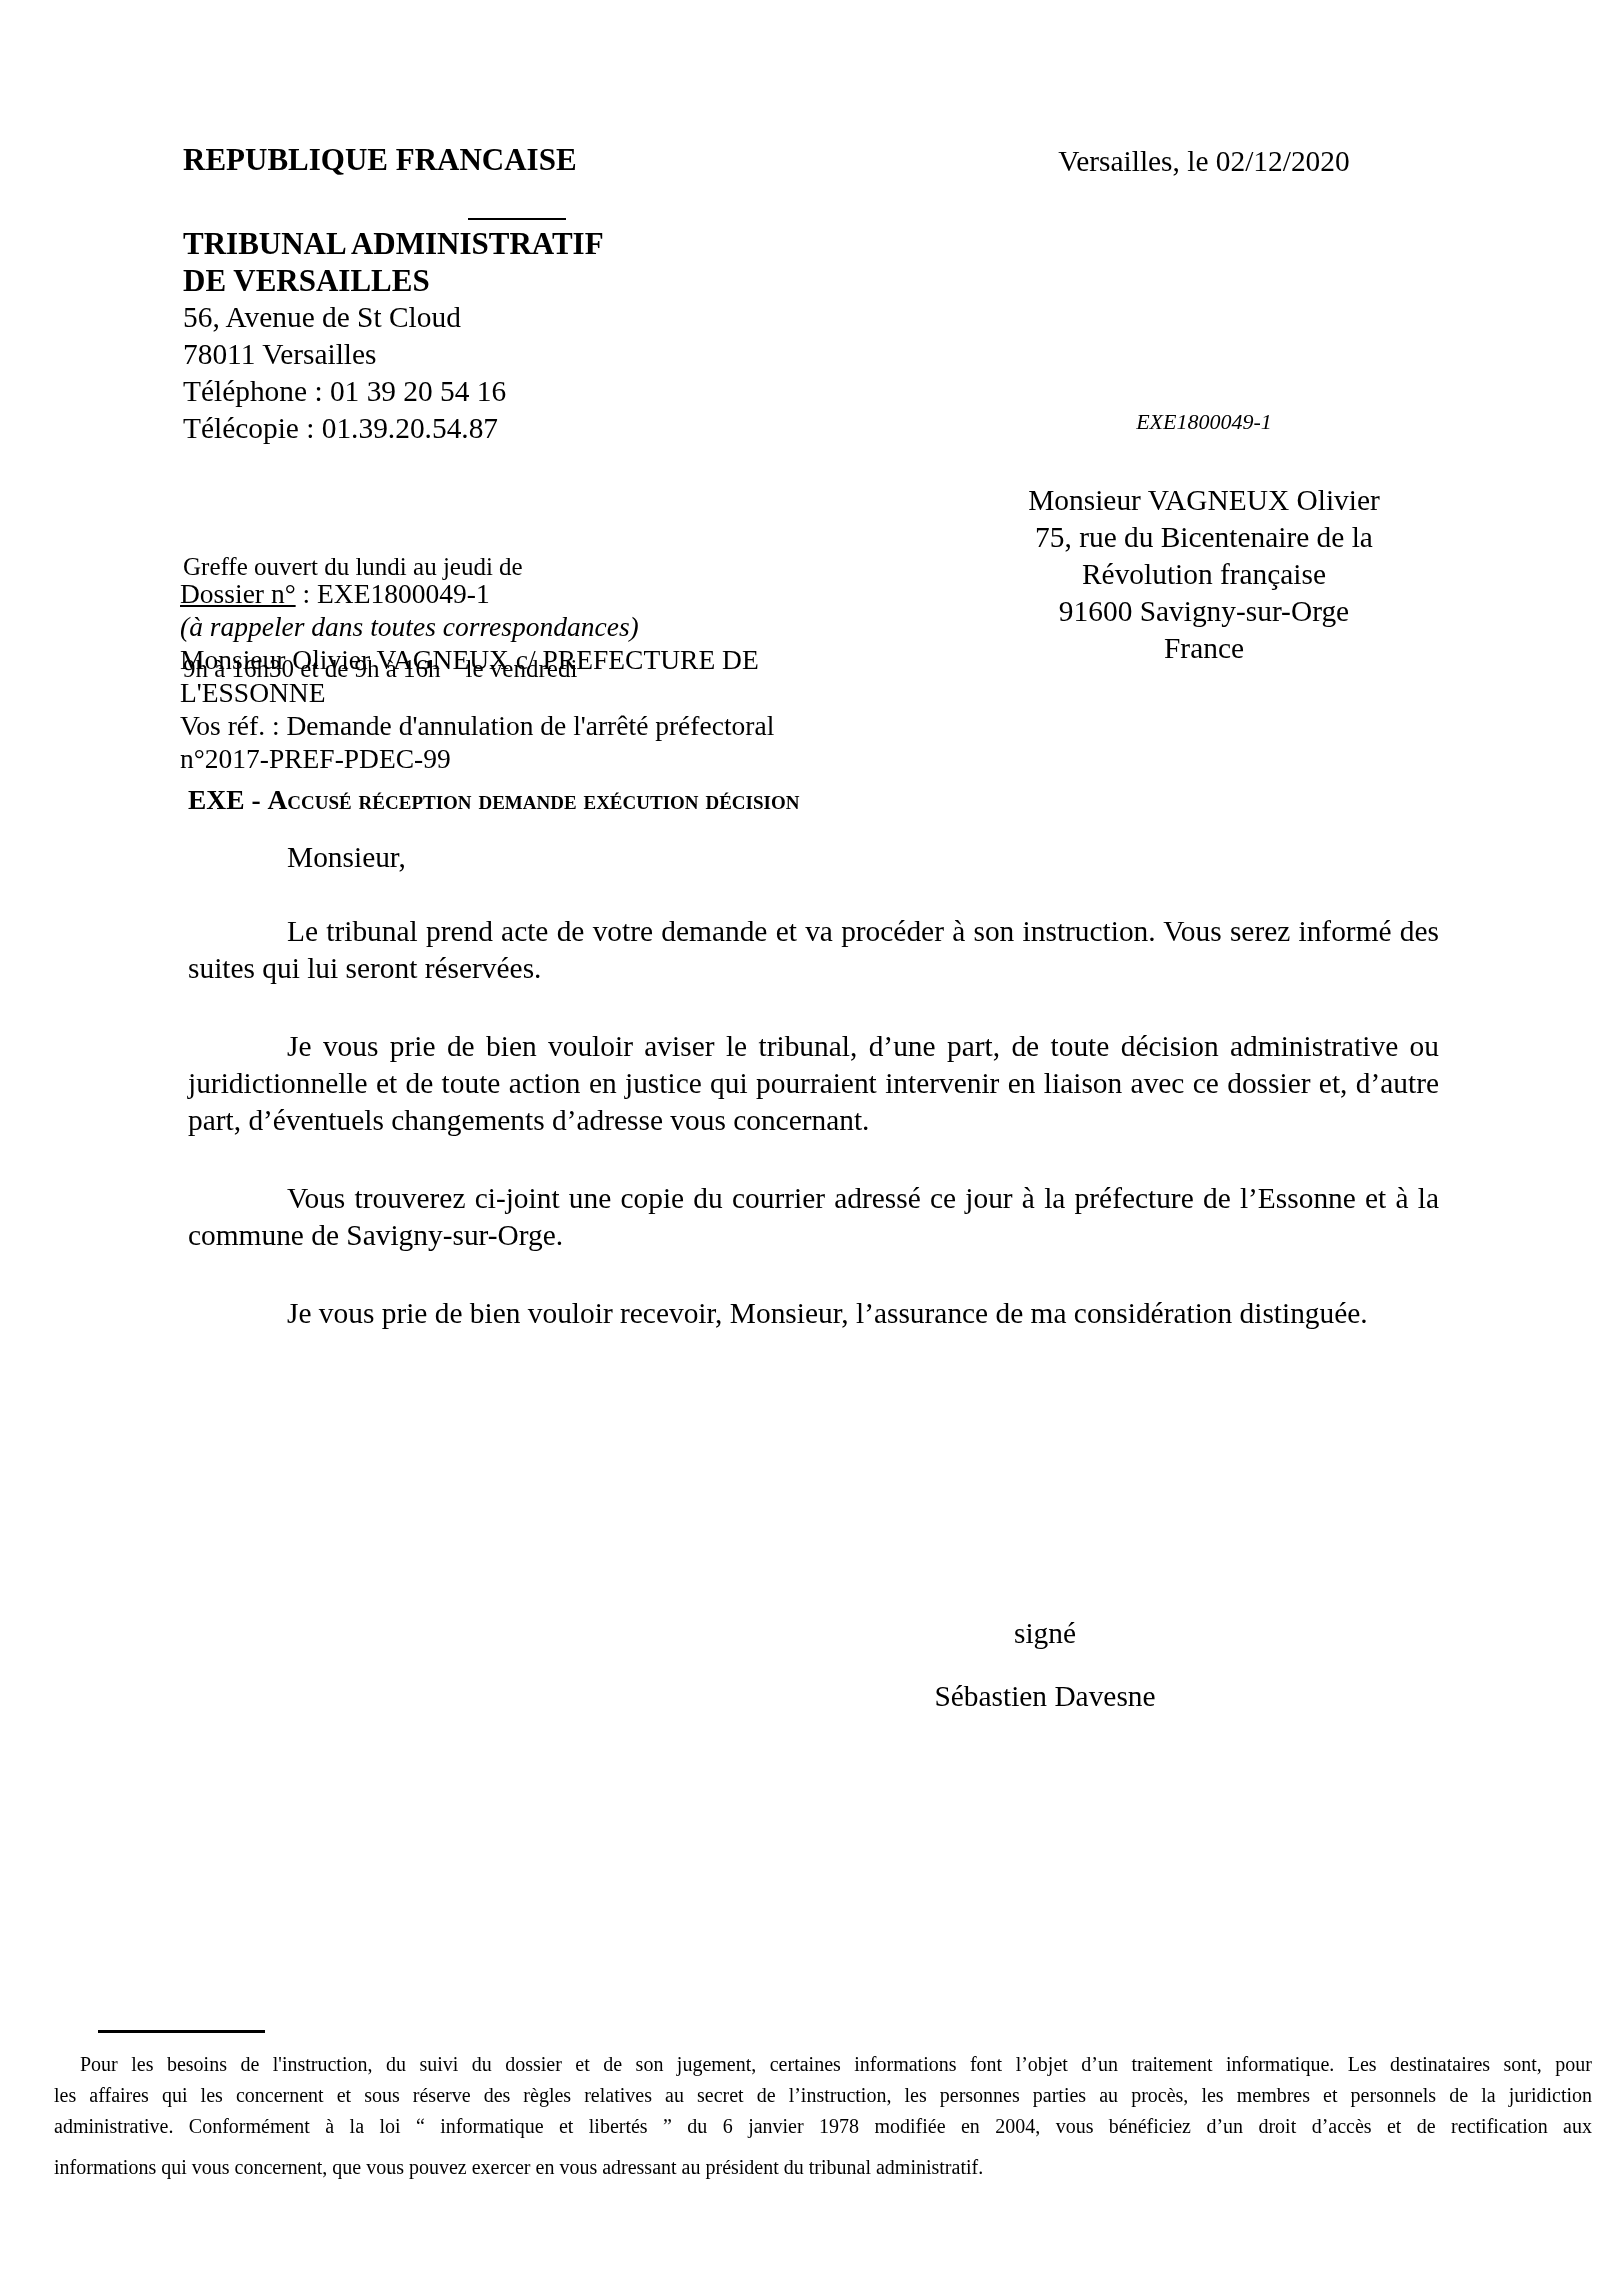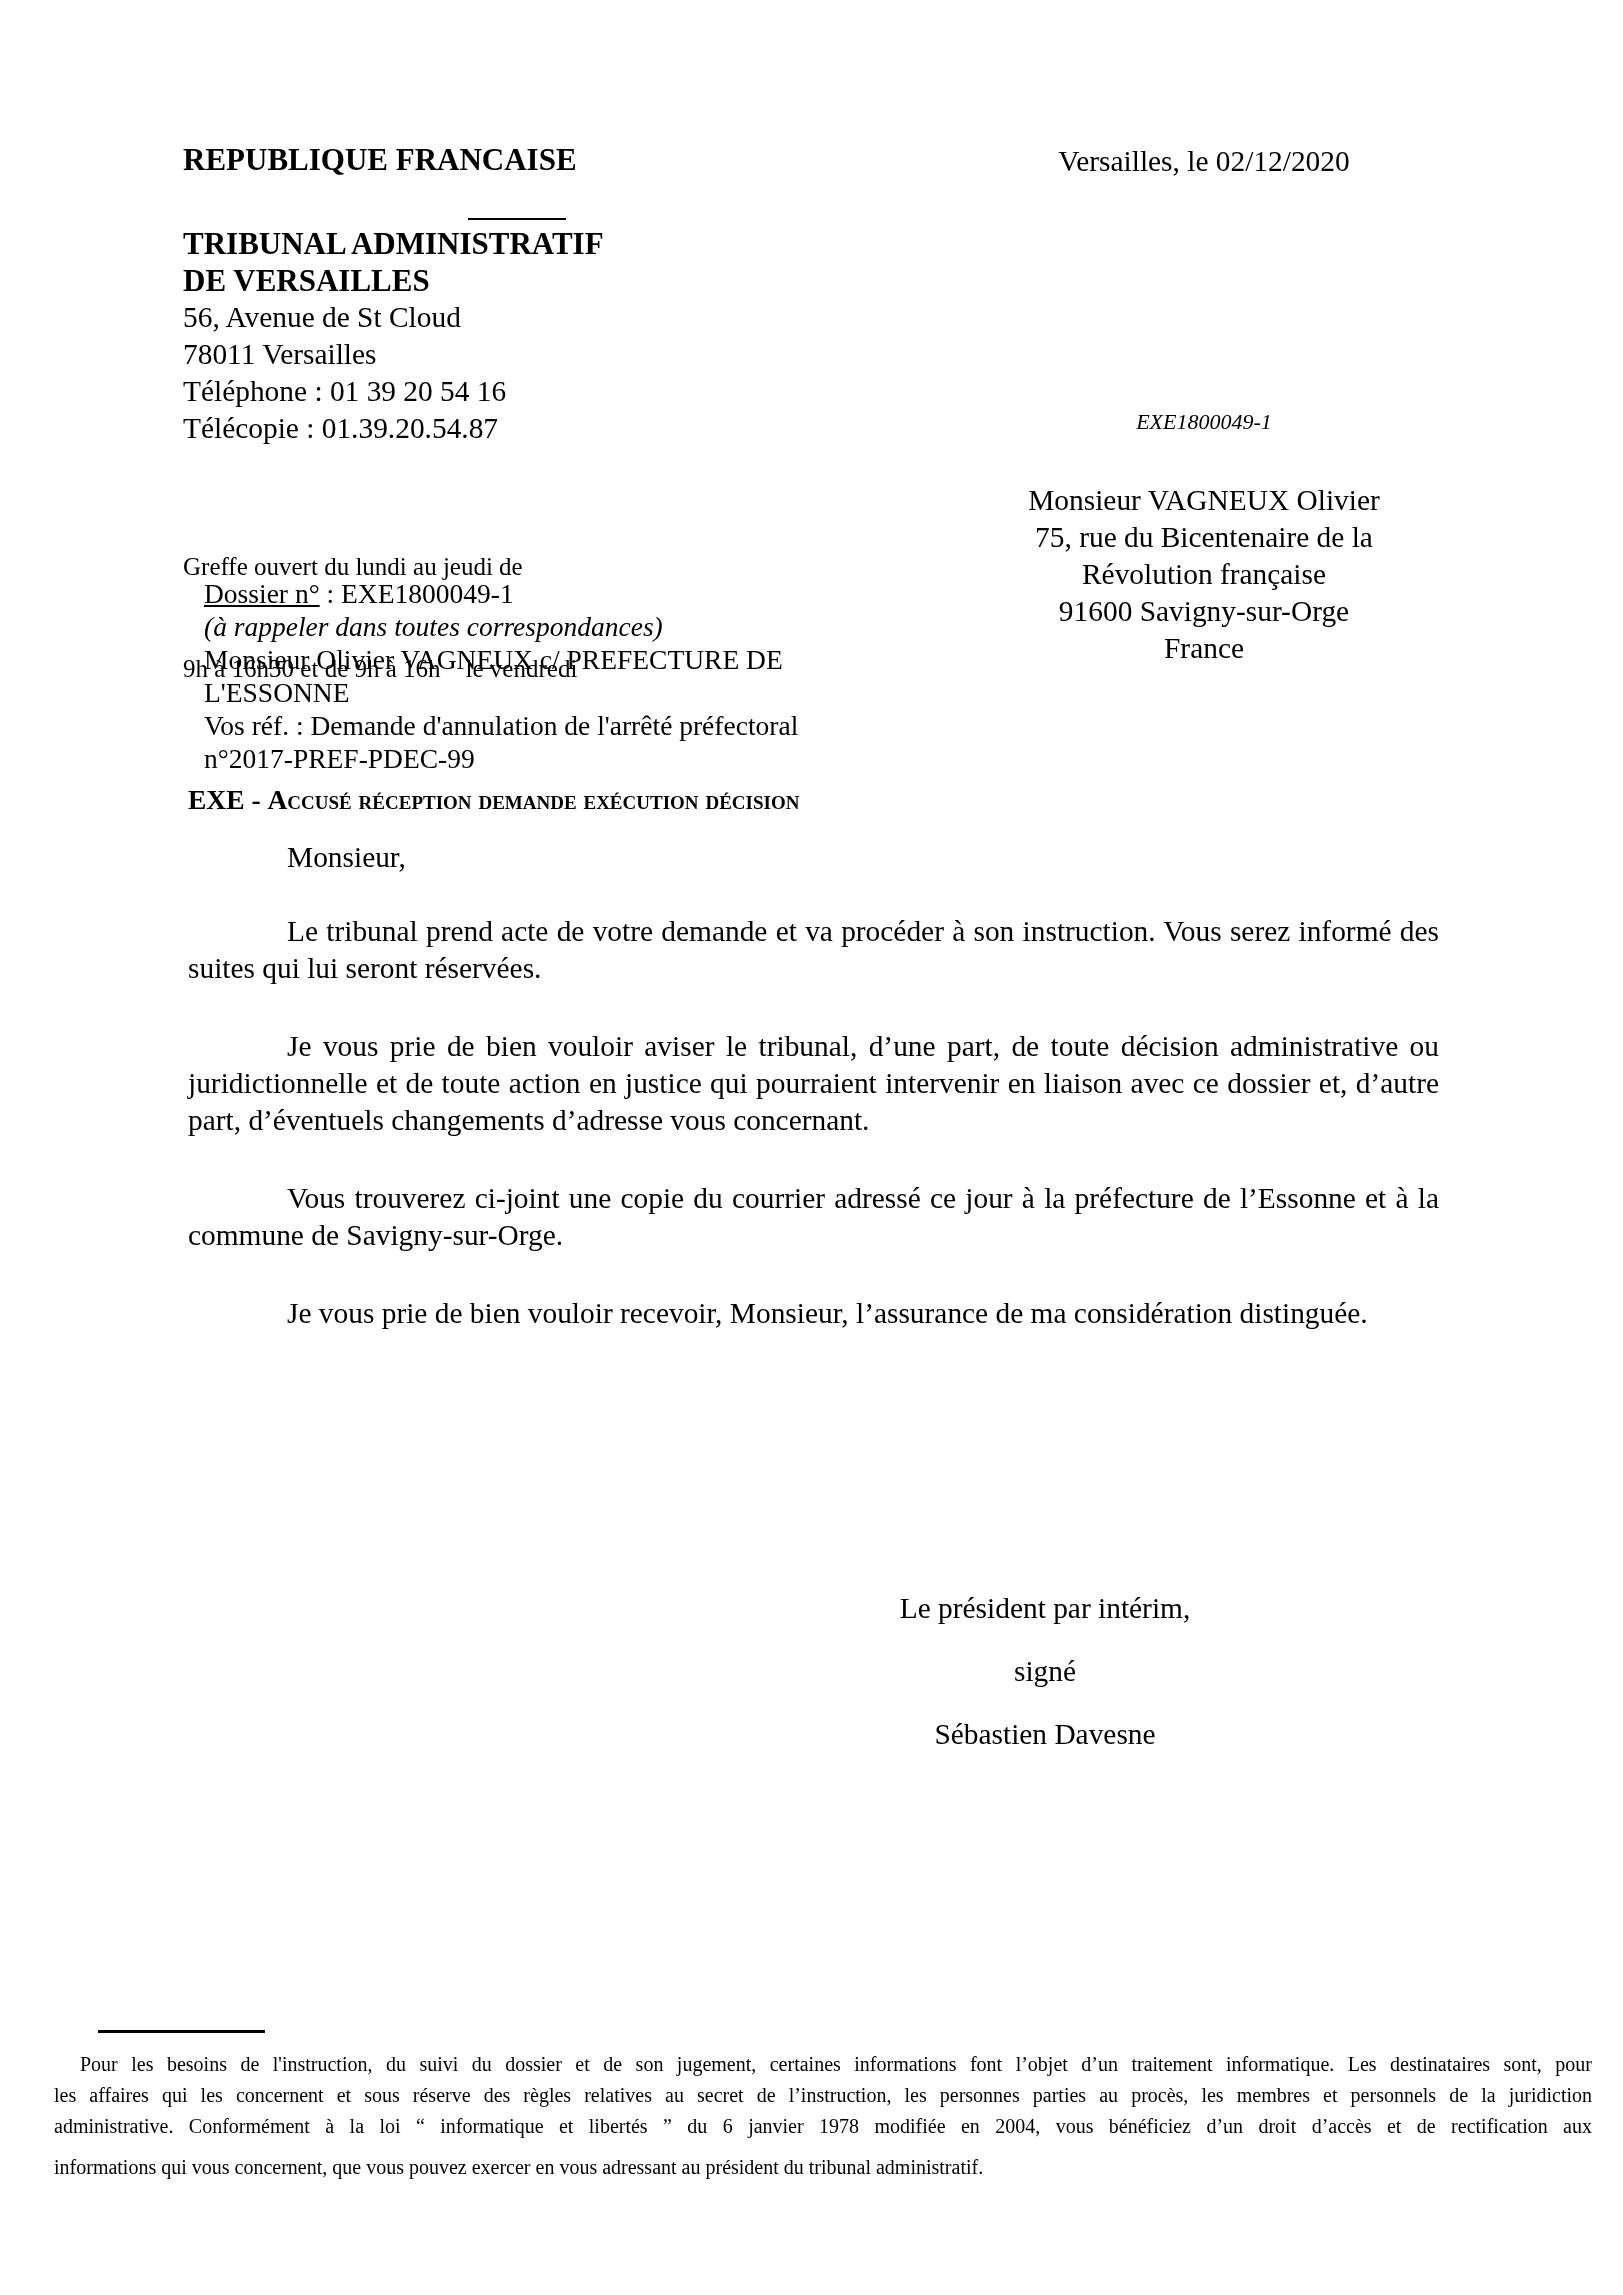--- a/index.html
+++ b/index.html
@@ -16,21 +16,21 @@
   .republic{font-weight:bold;font-size:31px;line-height:31px;}
   .header-sep{width:98px;border:0;border-top:2.6px solid #000;margin:43px auto 5.2px auto;}
   .court{font-weight:bold;font-size:31px;line-height:37px;}
   .addr{font-size:29.4px;line-height:37px;}
   .greffe{margin-top:35px;font-size:25px;line-height:34px;white-space:pre-wrap;}
   
   .date-line{position:absolute;left:1001px;top:145px;width:406px;text-align:center;font-size:29.4px;line-height:33px;}
   .ref-italic{position:absolute;left:1001px;top:407px;width:406px;text-align:center;font-style:italic;font-size:22px;line-height:29px;}
   .recipient{position:absolute;left:949px;top:482px;width:510px;text-align:center;font-size:29.4px;line-height:37px;}
   
-  .dossier{position:absolute;left:204px;top:577px;width:818px;font-size:27.5px;line-height:33px;}
+  .dossier{position:absolute;left:180px;top:577px;width:818px;font-size:27.5px;line-height:33px;}
   .dossier .u{text-decoration:underline;}
   .dossier .it{font-style:italic;}
   
   .subject{position:absolute;left:188px;top:783px;width:1243px;font-weight:bold;font-size:27.5px;line-height:33px;}
   .subject .sc{font-variant:small-caps;font-family:Liberation Serif, serif;}
   
   .body-text{position:absolute;left:188px;top:839px;width:1251px;font-size:29.4px;line-height:37px;}
   .salutation{text-indent:99px;margin:0 0 37px 0;}
   .para{text-indent:99px;text-align:justify;margin:0 0 41px 0;}
   
@@ -88,21 +88,20 @@
 
   <div class="body-text">
     <div class="salutation">Monsieur,</div>
     <p class="para">Le tribunal prend acte de votre demande et va procéder à son instruction. Vous serez informé des suites qui lui seront réservées.</p>
     <p class="para">Je vous prie de bien vouloir aviser le tribunal, d’une part, de toute décision administrative ou juridictionnelle et de toute action en justice qui pourraient intervenir en liaison avec ce dossier et, d’autre part, d’éventuels changements d’adresse vous concernant.</p>
     <p class="para">Vous trouverez ci-joint une copie du courrier adressé ce jour à la préfecture de l’Essonne et à la commune de Savigny-sur-Orge.</p>
     <p class="para">Je vous prie de bien vouloir recevoir, Monsieur, l’assurance de ma considération distinguée.</p>
   </div>
 
   <div class="signature">
-    <div>Le président par intérim,</div>
     <div class="sig-gap">signé</div>
     <div class="sig-gap">Sébastien Davesne</div>
   </div>
 
   <div class="footnote-rule"></div>
   <div class="footer">
     <div class="footer-line first">Pour les besoins de l'instruction, du suivi du dossier et de son jugement, certaines informations font l’objet d’un traitement informatique. Les destinataires sont, pour</div>
     <div class="footer-line">les affaires qui les concernent et sous réserve des règles relatives au secret de l’instruction, les personnes parties au procès, les membres et personnels de la juridiction</div>
     <div class="footer-line">administrative. Conformément à la loi “ informatique et libertés ” du 6 janvier 1978 modifiée en 2004, vous bénéficiez d’un droit d’accès et de rectification aux</div>
     <div class="footer-line last">informations qui vous concernent, que vous pouvez exercer en vous adressant au président du tribunal administratif.</div>

